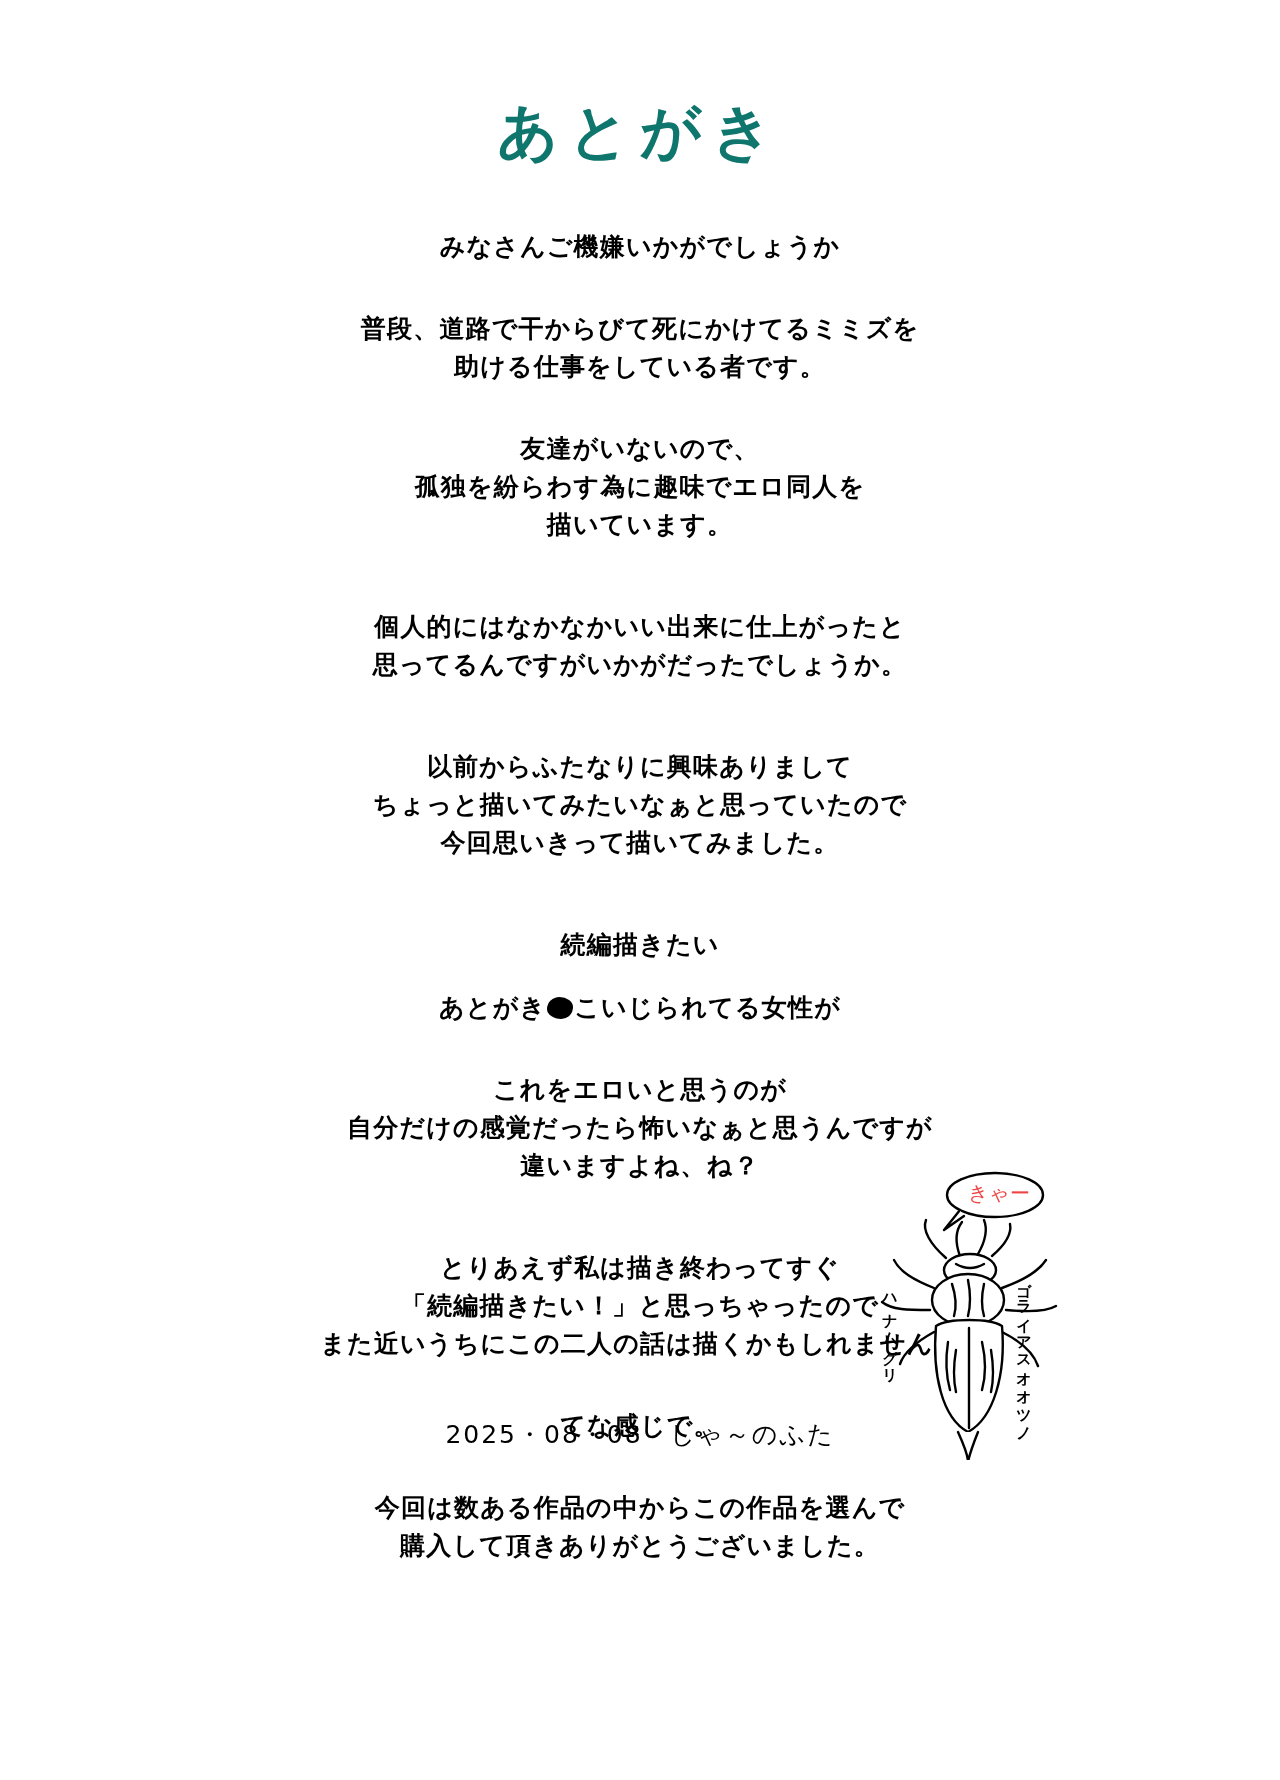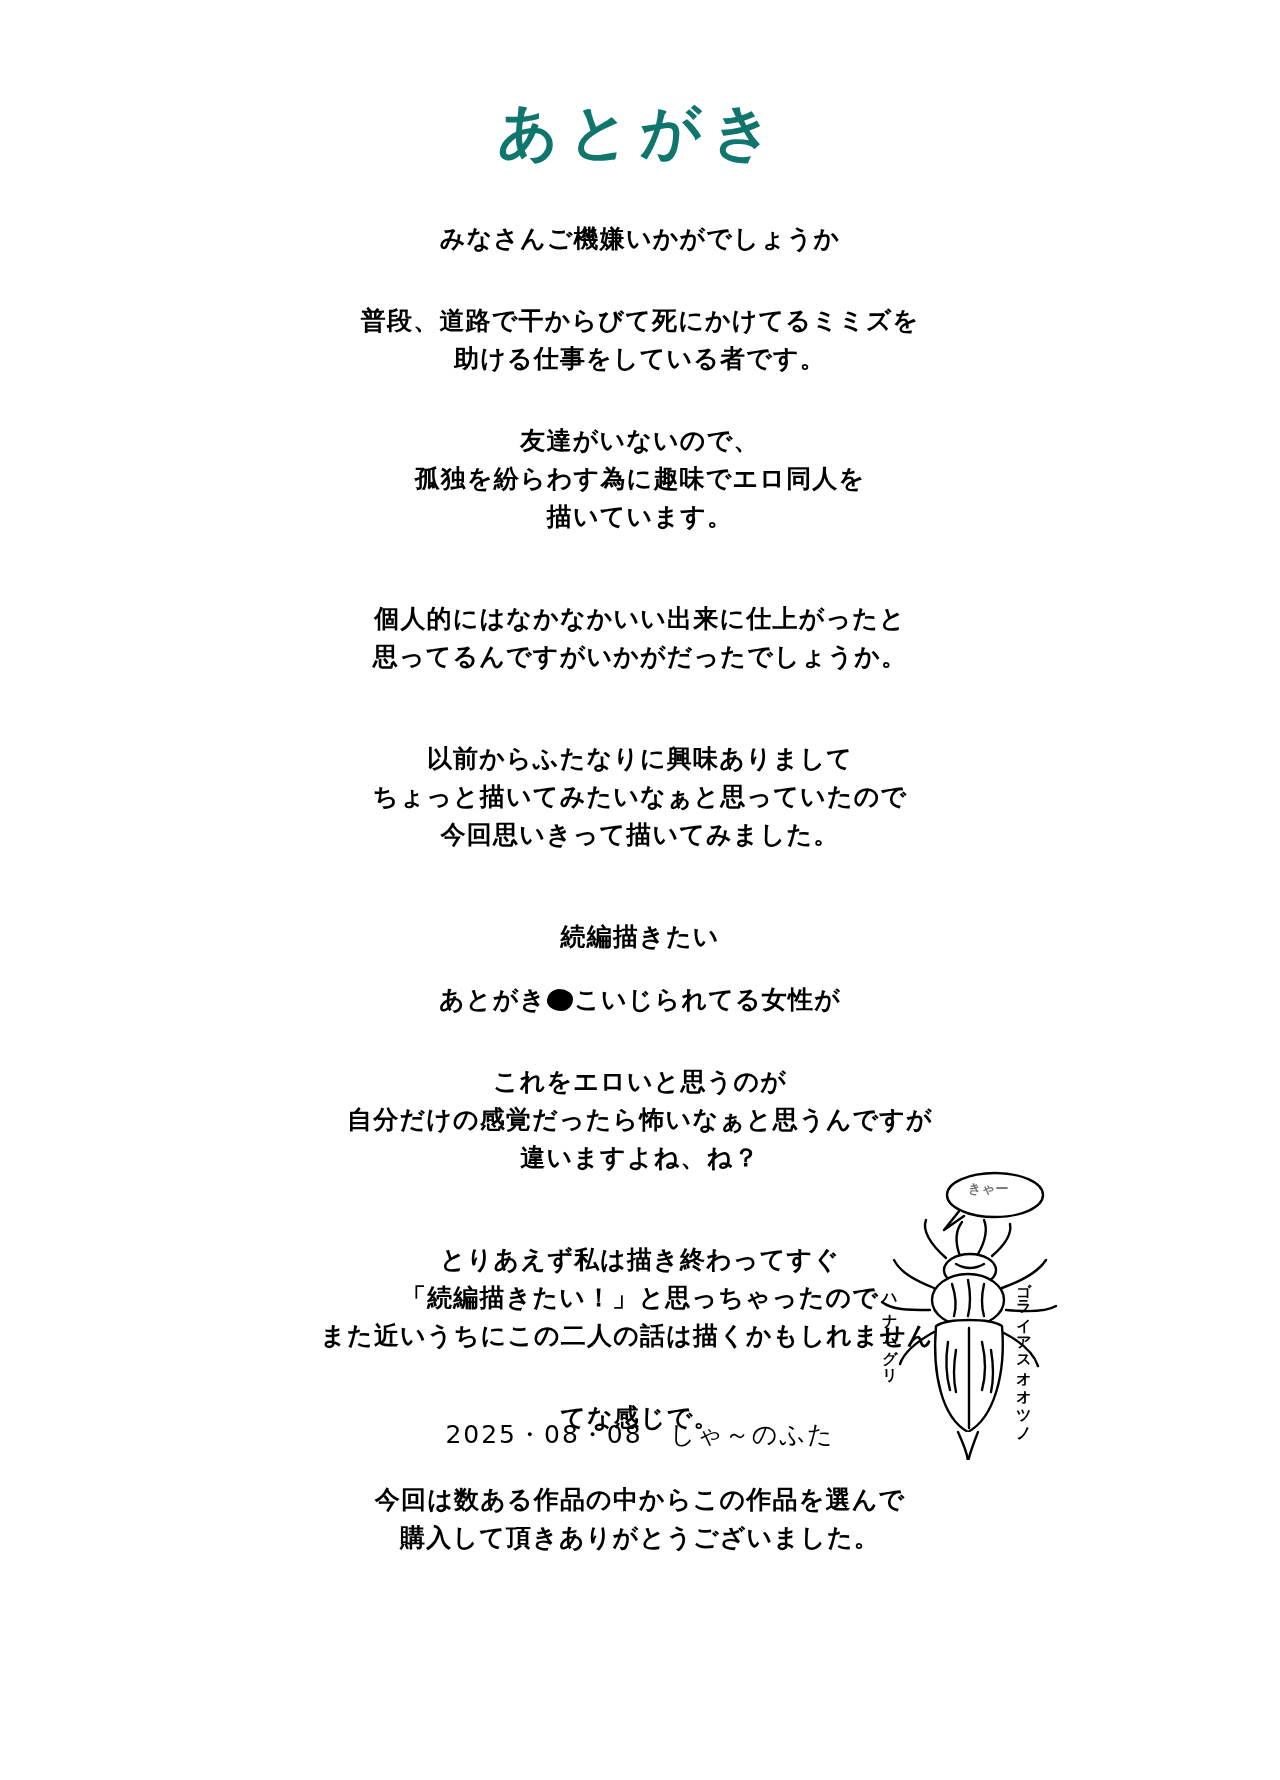--- a/index.html
+++ b/index.html
@@ -50,21 +50,21 @@
     font-size: 25px;
     font-weight: 700;
     line-height: 1.52;
     letter-spacing: 1.2px;
     color: #000;
     white-space: pre-line;
   }
   .gap-m  { margin-top: 44px; }
   .gap-xl { margin-top: 64px; }
 
-  .para.first { margin-top: 8px; }
+  .para.first { margin-top: 16px; }
 
   
   .blob {
     display: inline-block;
     width: 26px;
     height: 22px;
     background: #000;
     border-radius: 48% 52% 45% 55% / 55% 45% 55% 45%;
     vertical-align: -3px;
     margin: 0 1px;
@@ -110,23 +110,23 @@
     font-size: 15px;
     font-weight: 700;
     writing-mode: vertical-rl;
     letter-spacing: 1px;
     color: #000;
   }
   .doodle-bubble-text {
     position: absolute;
     left: 968px;
     top: 1180px;
-    font-size: 13px;
-    font-weight: 700;
-    color: #737373;
+    font-size: 20px;
+    font-weight: 400;
+    color: #ef4444;
     letter-spacing: 0.5px;
   }
 </style>
 </head>
 <body>
 
 <div class="page">
 
   <h1 class="title">あとがき</h1>
 

